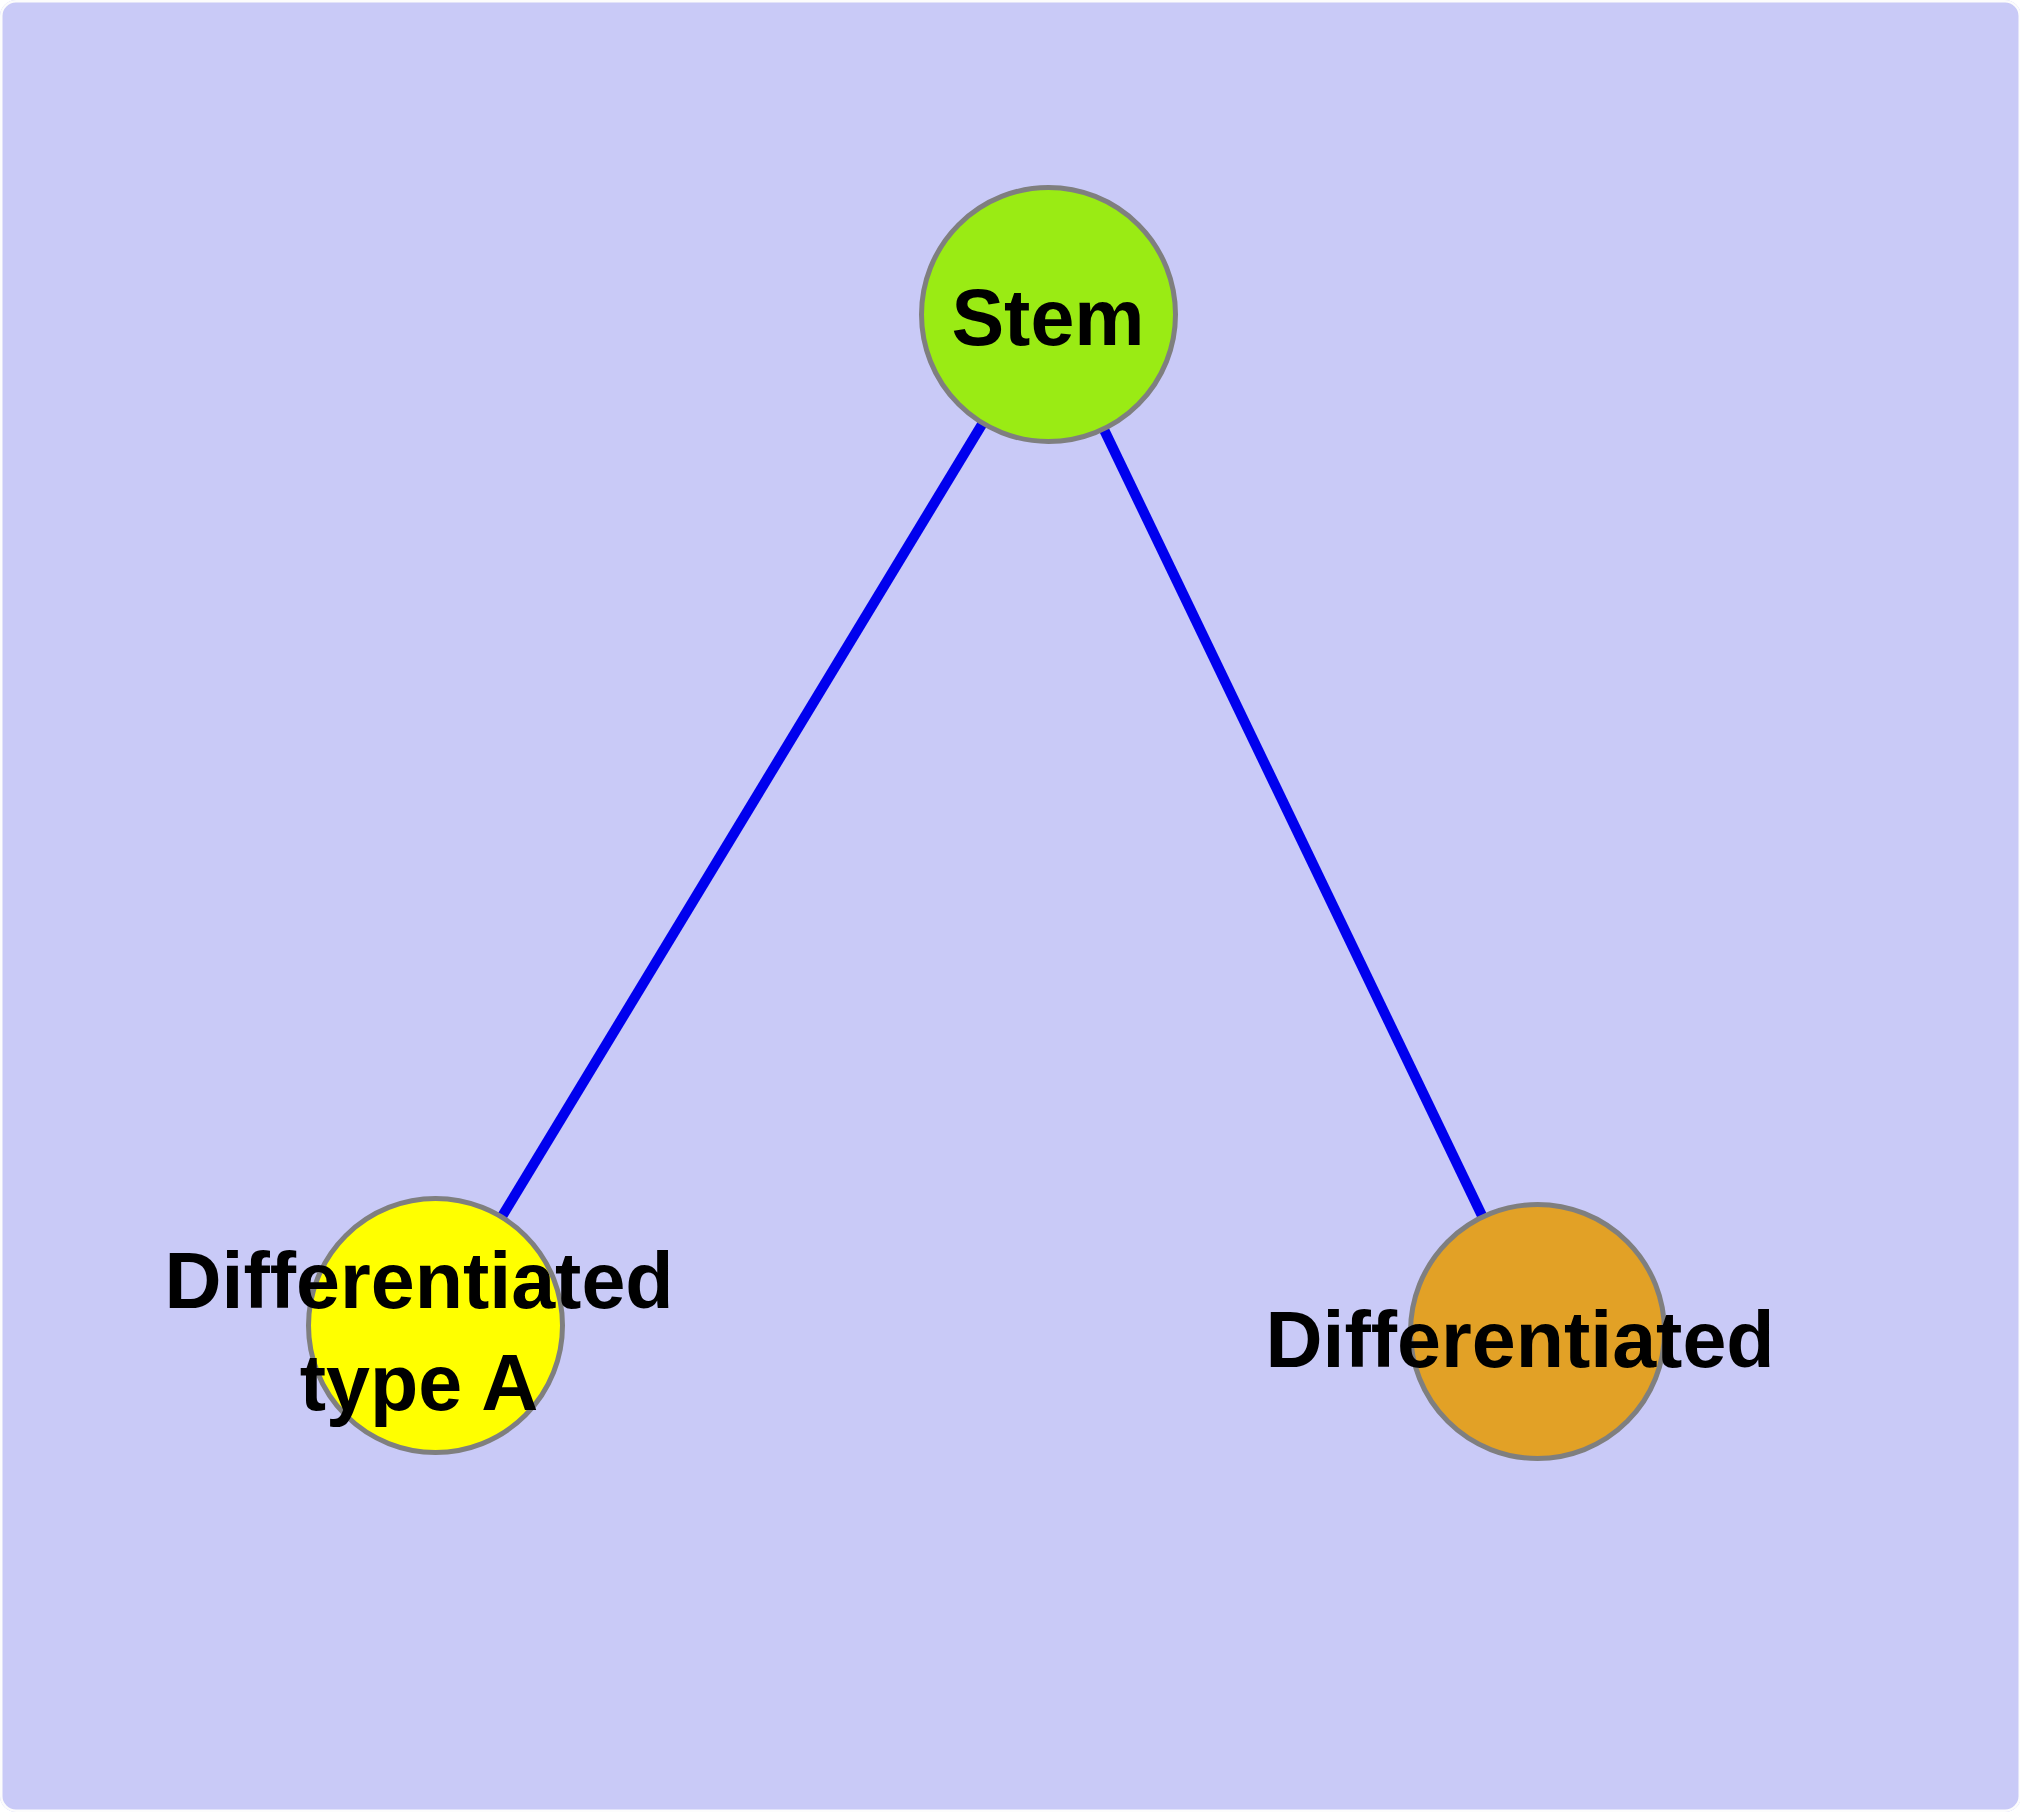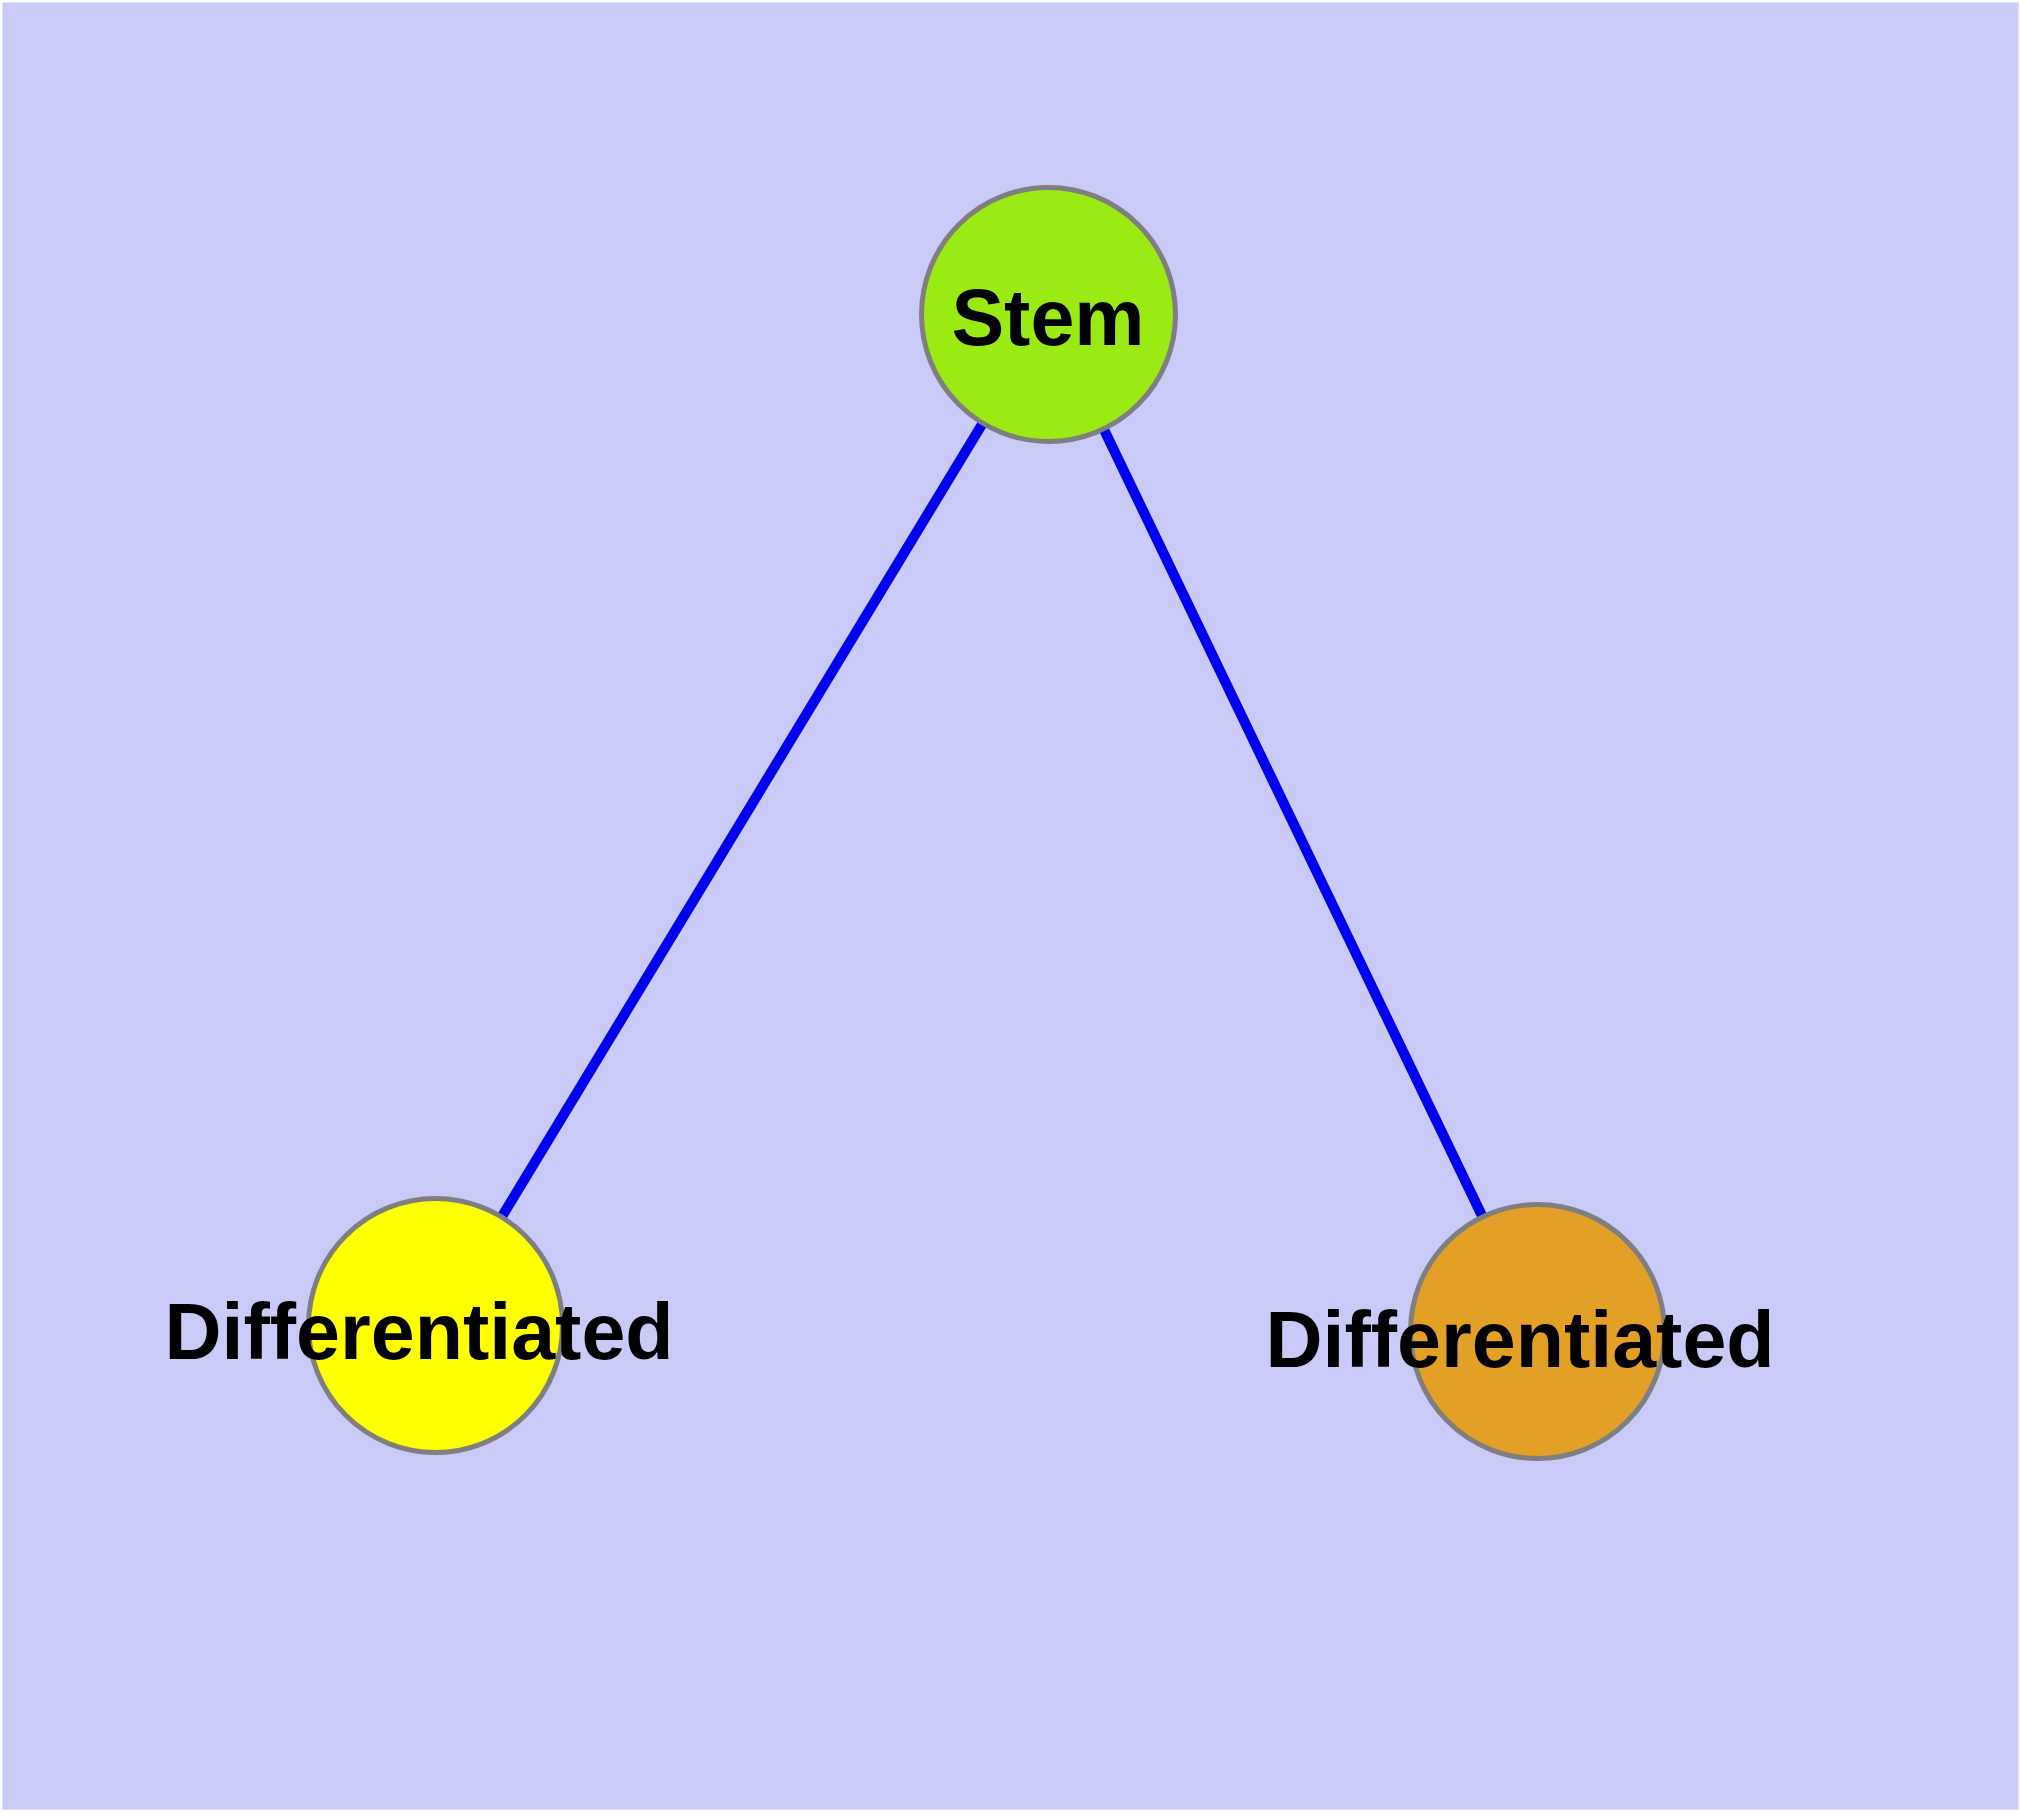--- a/index.html
+++ b/index.html
@@ -4,20 +4,21 @@
 <style>
   html, body {
     margin: 0;
     padding: 0;
     background: #ffffff;
   }
   #canvas {
     position: relative;
     overflow: hidden;
     font-family: "Liberation Sans", sans-serif;
+    border-radius: 16px;
   }
   #edge-layer {
     position: absolute;
     left: 0;
     top: 0;
     pointer-events: none;
   }
   .node {
     position: absolute;
     border-radius: 50%;
@@ -43,20 +44,21 @@
       <line x1="1237" y1="371" x2="1814" y2="1571" stroke="#0000EE" stroke-width="12"></line>
     </svg>
   <div id="node-layer">
       <div class="node" style="left: 919px; top: 185px; width: 259px; height: 259px; background: rgb(154, 235, 20); border: 5.1px solid rgb(127, 127, 127);"></div>
       <div class="node-label" style="left: 1048px; top: 318px; color: rgb(0, 0, 0); font-size: 79px; line-height: 102px;">
         <span class="node-label-line">Stem</span>
       </div>
       <div class="node" style="left: 306px; top: 1196px; width: 259px; height: 259px; background: rgb(255, 255, 0); border: 5.1px solid rgb(127, 127, 127);"></div>
       <div class="node-label" style="left: 419px; top: 1332px; color: rgb(0, 0, 0); font-size: 79px; line-height: 102px;">
         <span class="node-label-line">Differentiated</span>
+        <span class="node-label-line">type A</span>
       </div>
       <div class="node" style="left: 1408px; top: 1202px; width: 259px; height: 259px; background: rgb(226, 161, 38); border: 5.1px solid rgb(127, 127, 127);"></div>
       <div class="node-label" style="left: 1520px; top: 1340px; color: rgb(0, 0, 0); font-size: 79px; line-height: 102px;">
         <span class="node-label-line">Differentiated</span>
       </div>
     </div>
 </div>
 
 
 </body></html>

